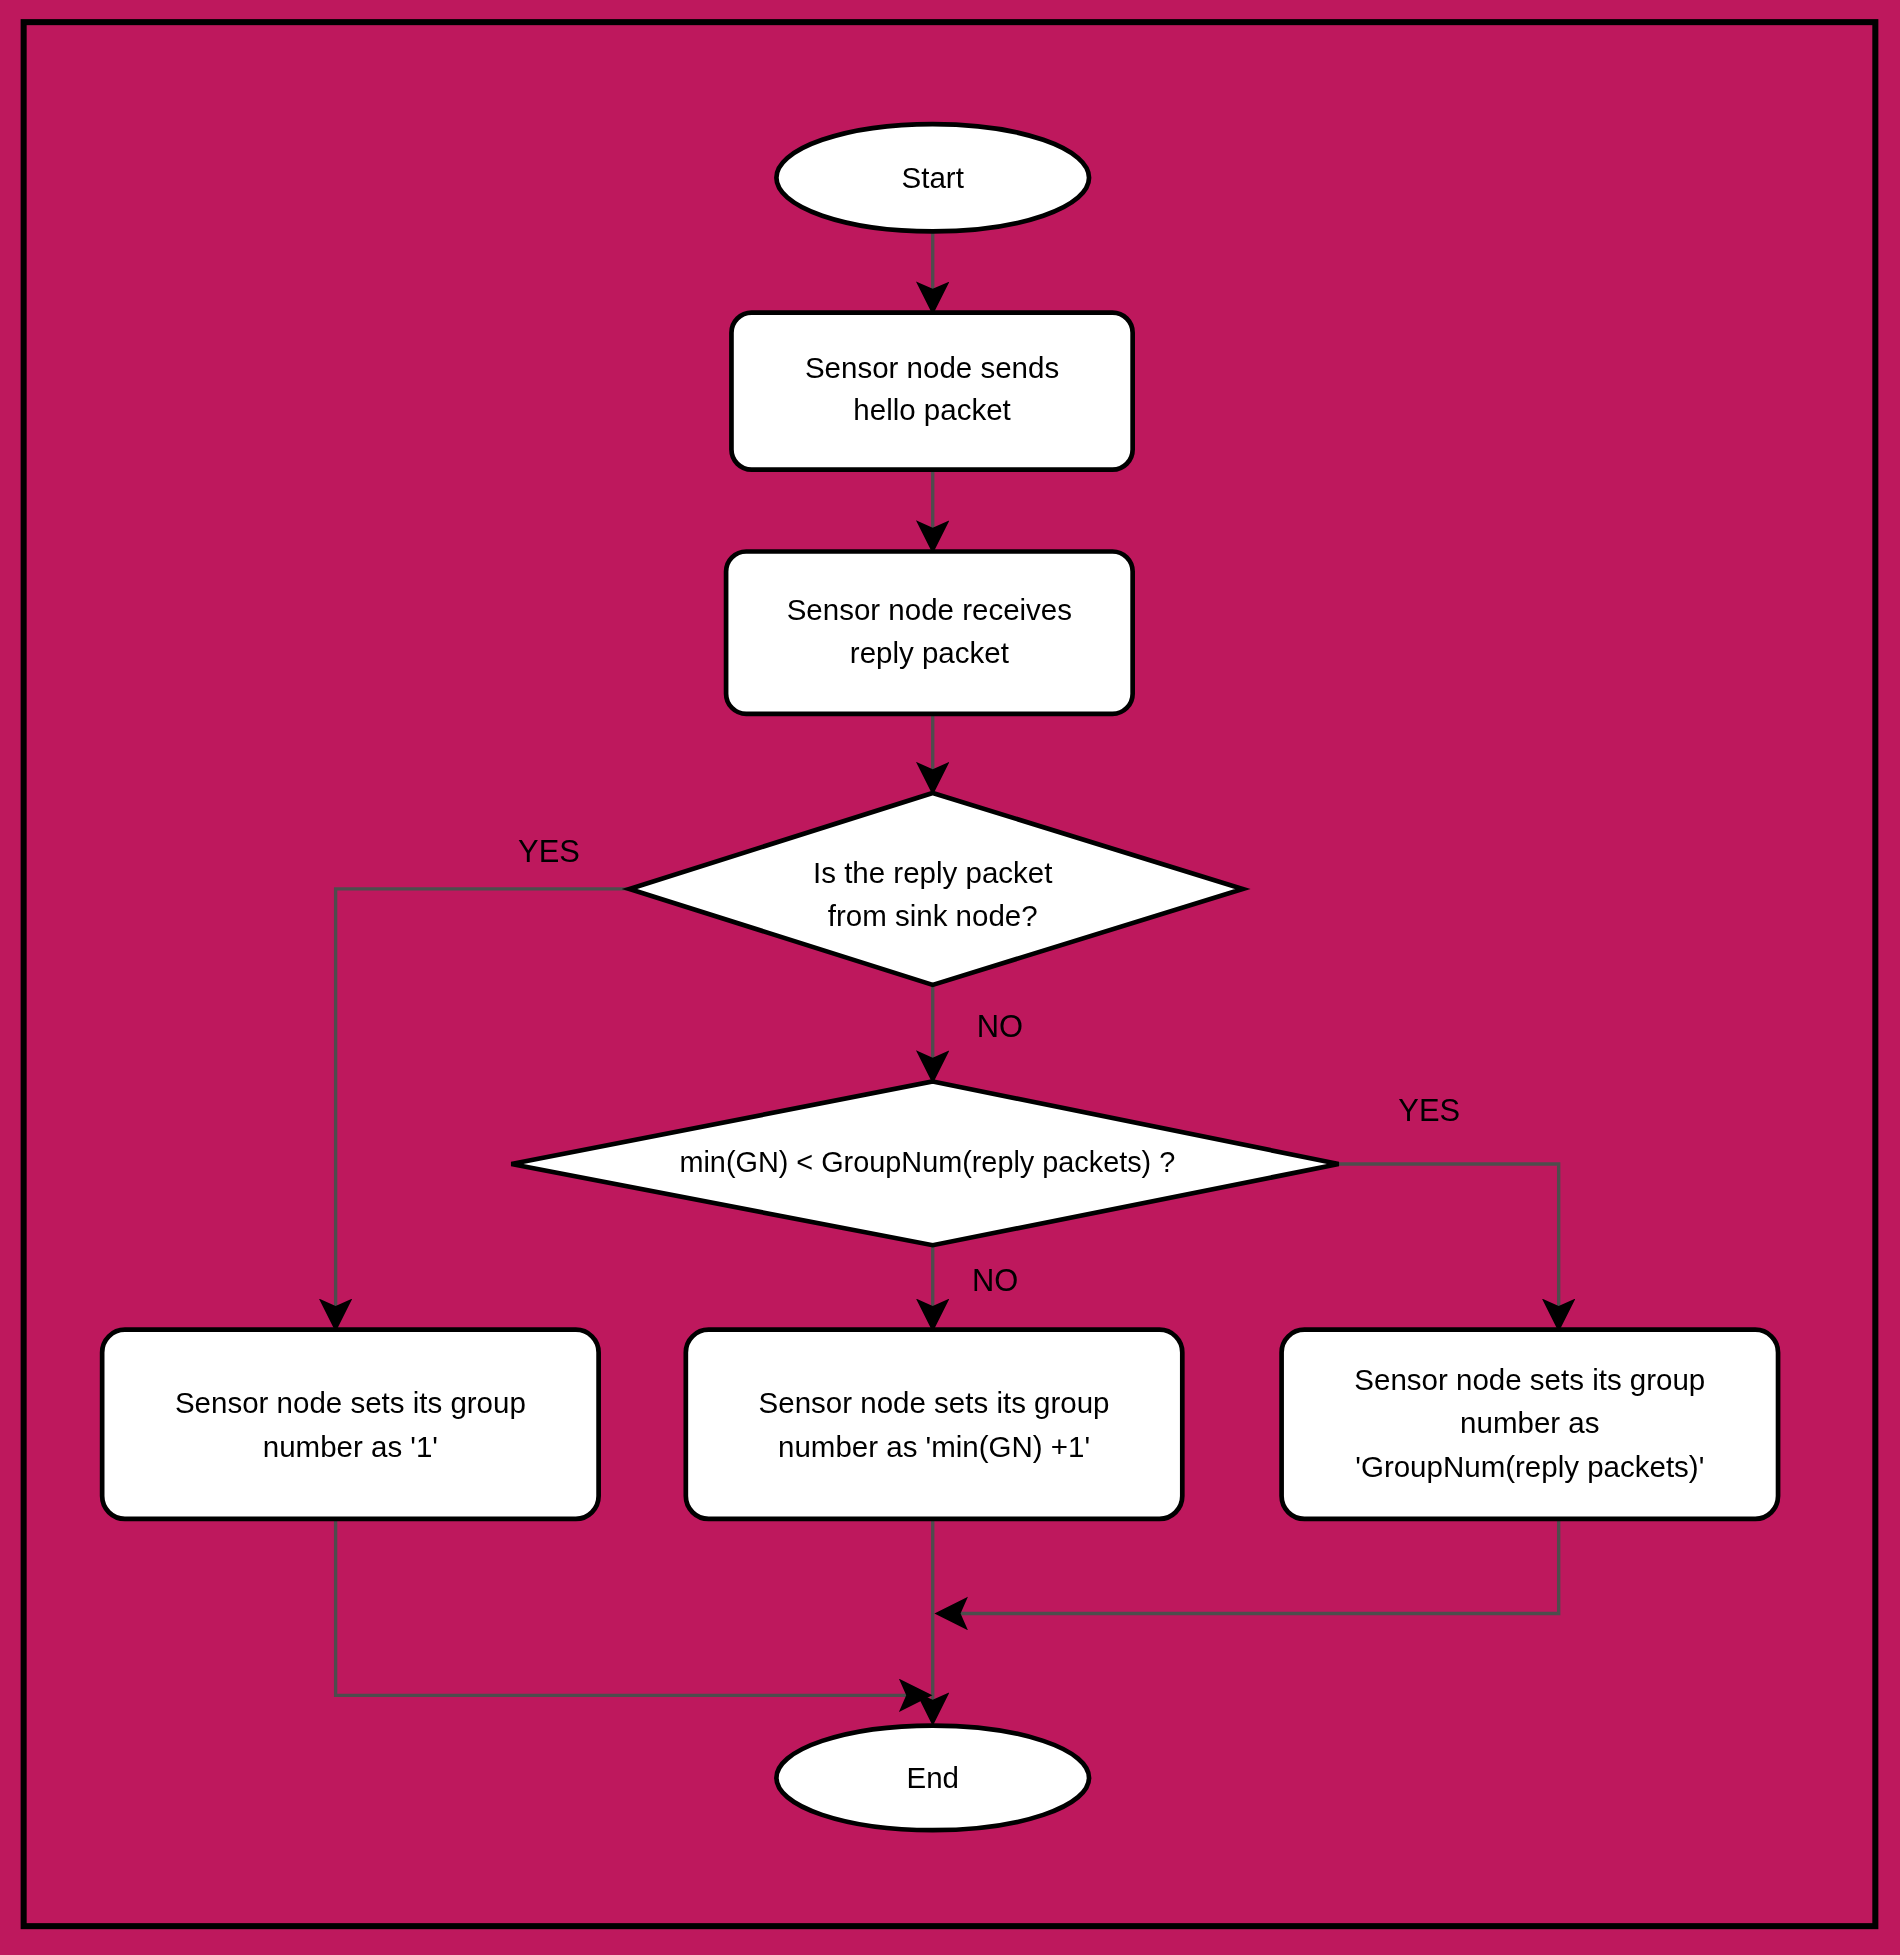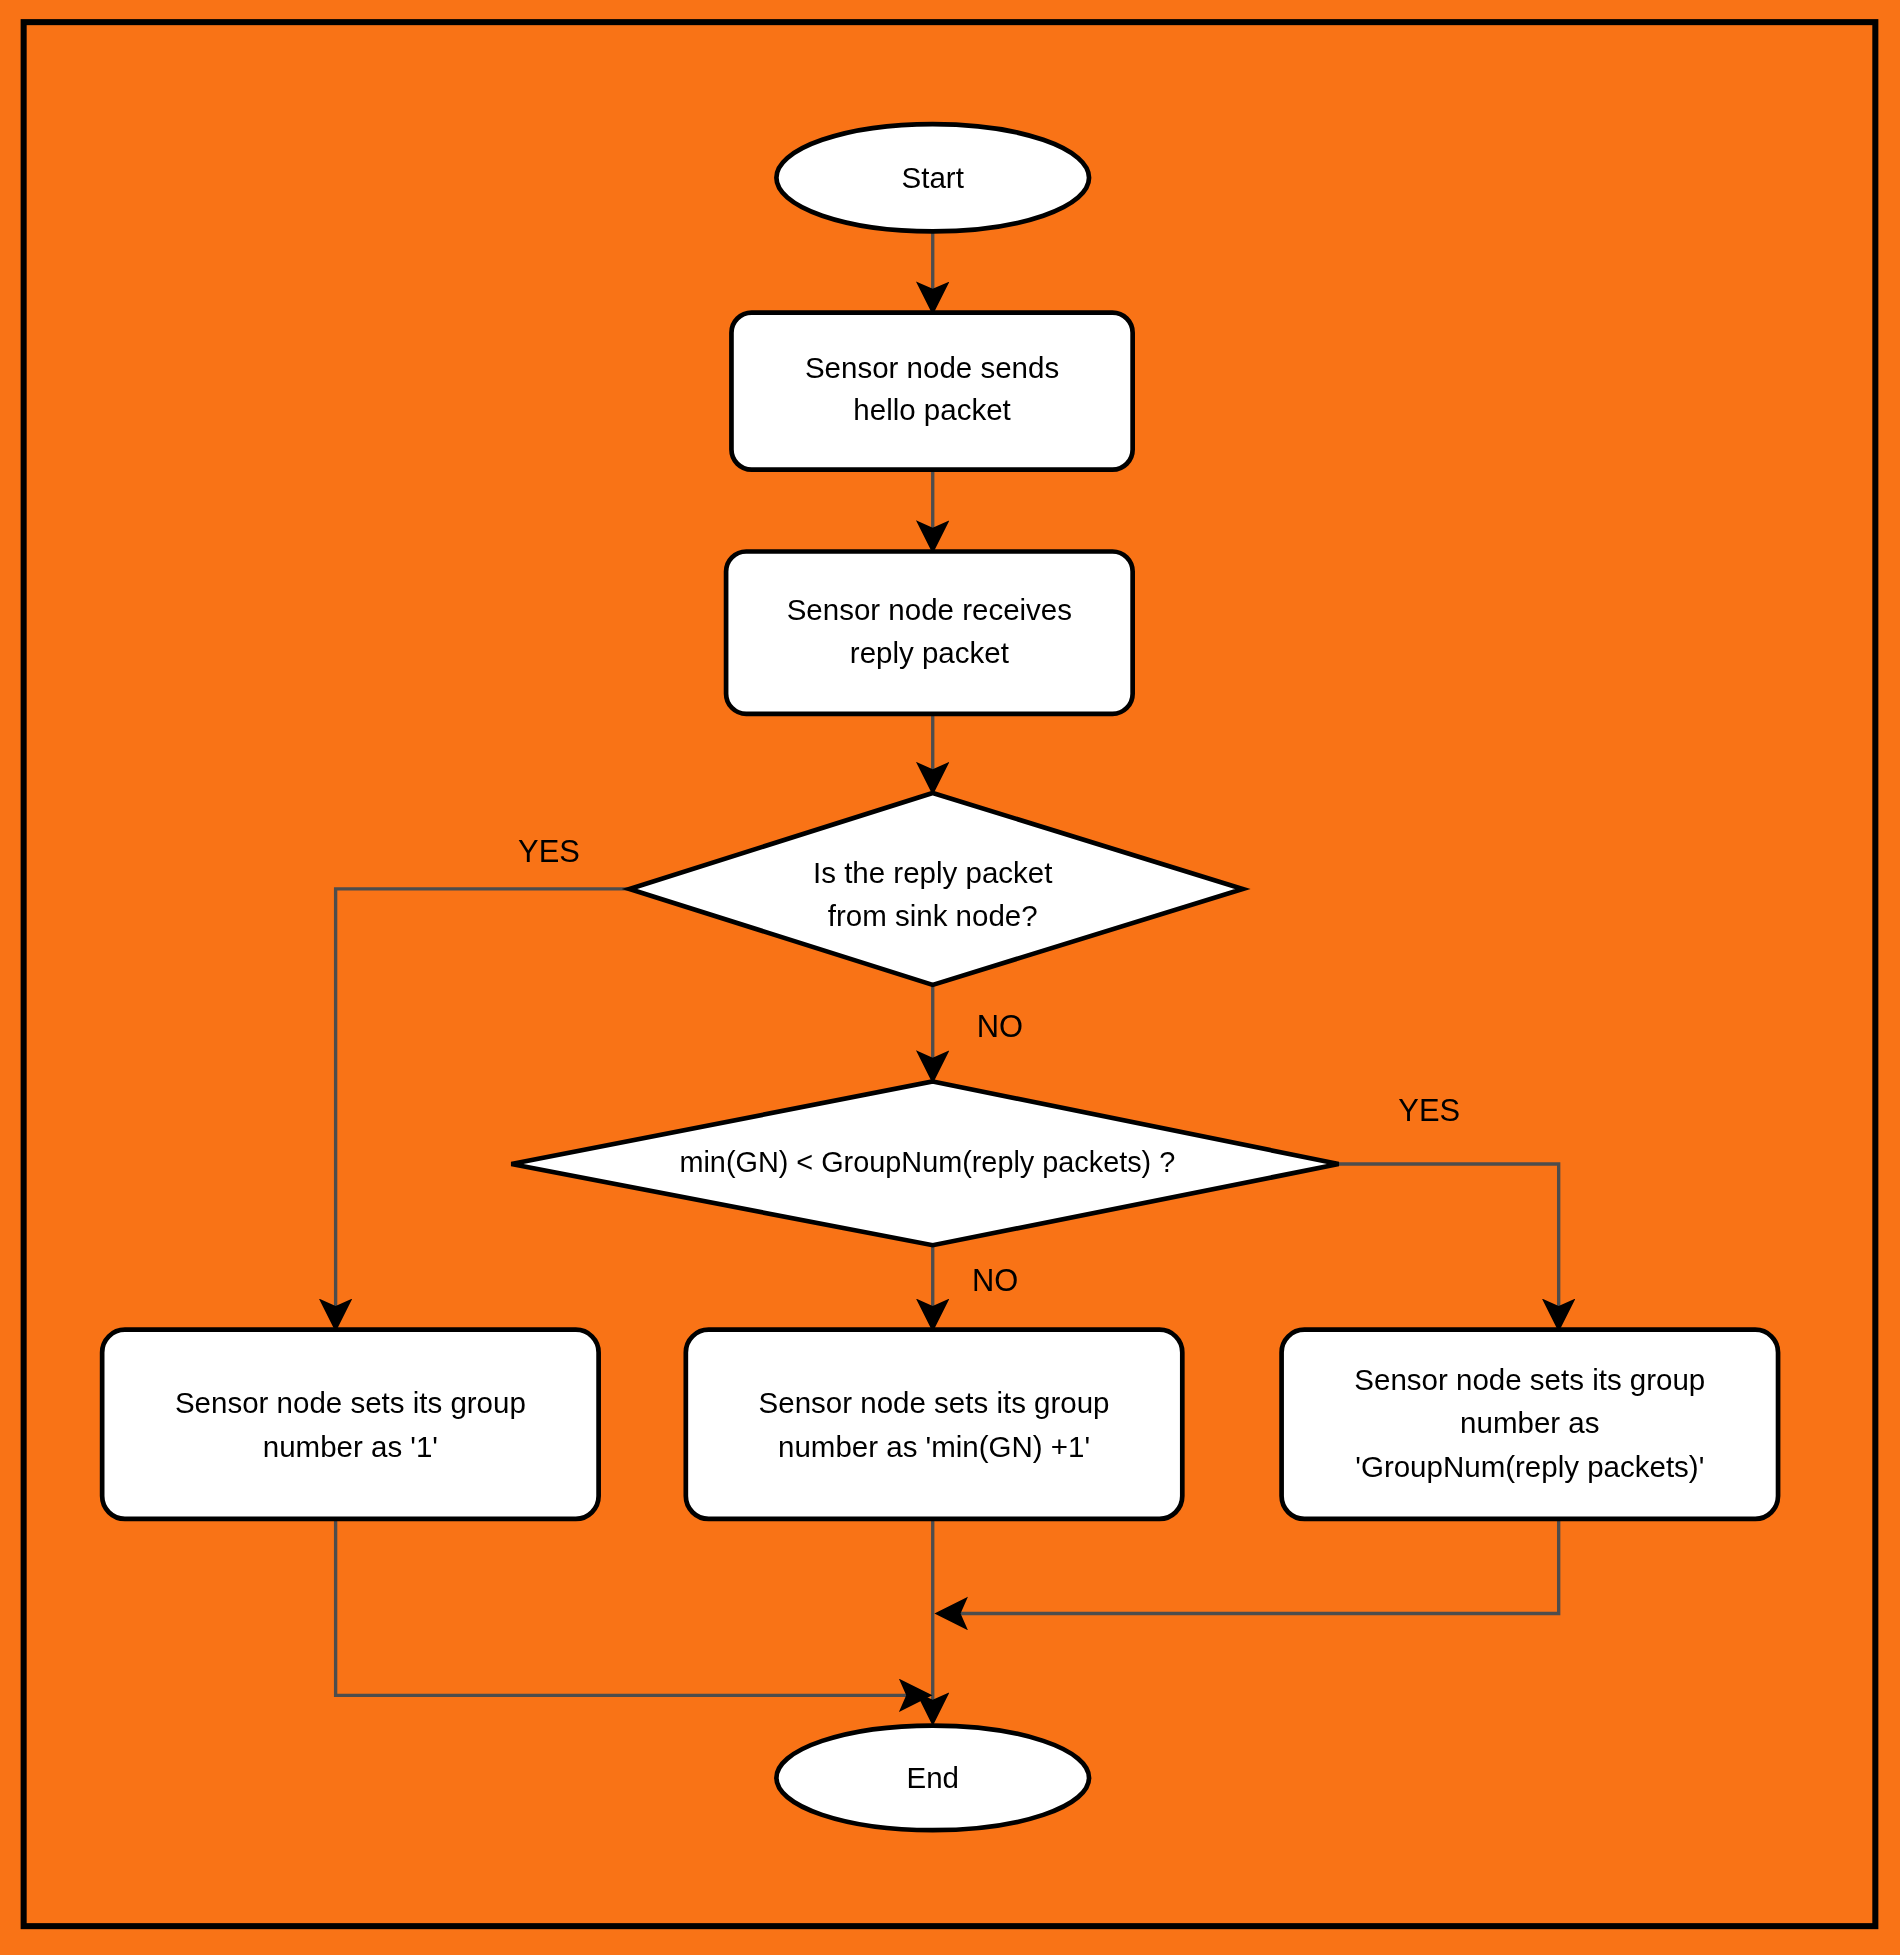--- a/index.html
+++ b/index.html
@@ -1,17 +1,17 @@
 <!DOCTYPE html>
 <html style="font-size:10.7px"><head>
 <meta charset="utf-8">
 <style>
   html, body { margin:0; padding:0; background:#ffffff; }
   body { width:1901px; height:1955px; font-family:"Liberation Sans", sans-serif; }
-  #sheet { position:relative; width:1901px; height:1955px; background:#f97316;text-align:right; }
+  #sheet { position:relative; width:1901px; height:1955px; background:#be185d;text-align:right; }
   svg { display:block; }
   .node-text { font-family:"Liberation Sans", sans-serif; font-size:44px; fill:#000000; text-anchor:middle; dominant-baseline:middle; }
   .node-text.small { font-size:43px; }
   .edge-label { font-family:"Liberation Sans", sans-serif; font-size:46px; fill:#000000; text-anchor:middle; dominant-baseline:middle; }
   .shape { fill:#ffffff; stroke:#000000; stroke-width:7; }
   .connector { stroke:#4d4d4d; stroke-width:5; fill:none; }
   .frame { fill:none; stroke:#000000; stroke-width:9; }
 </style>
 </head>
 <body>

